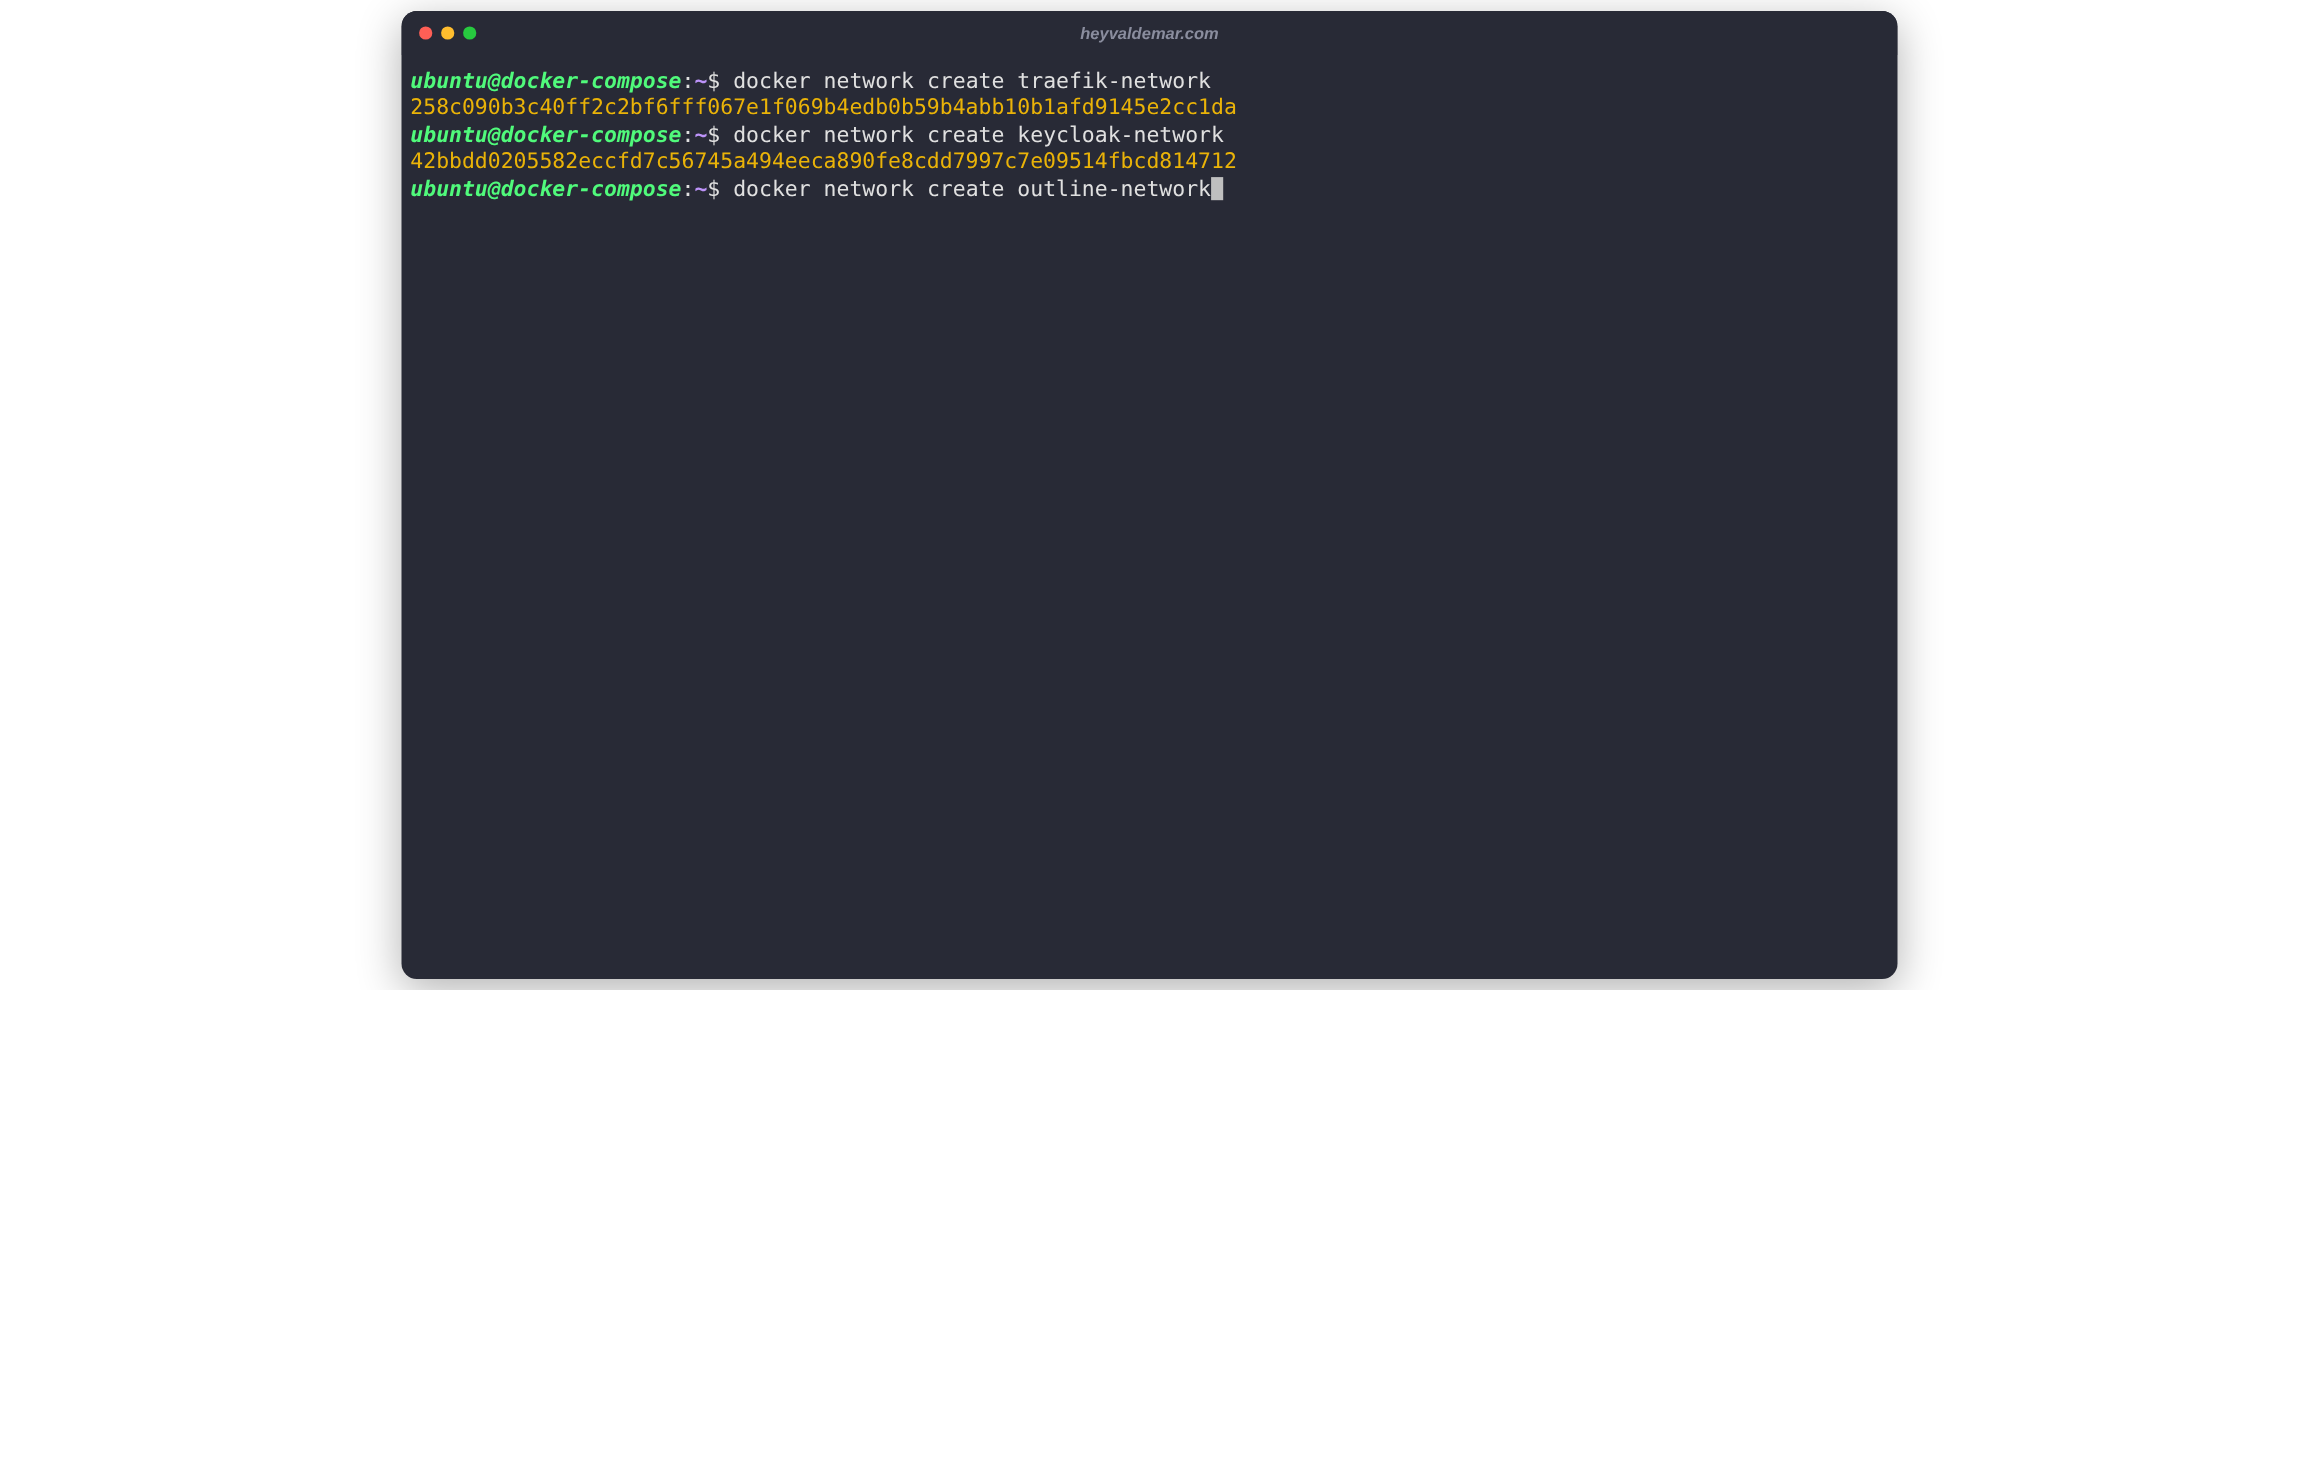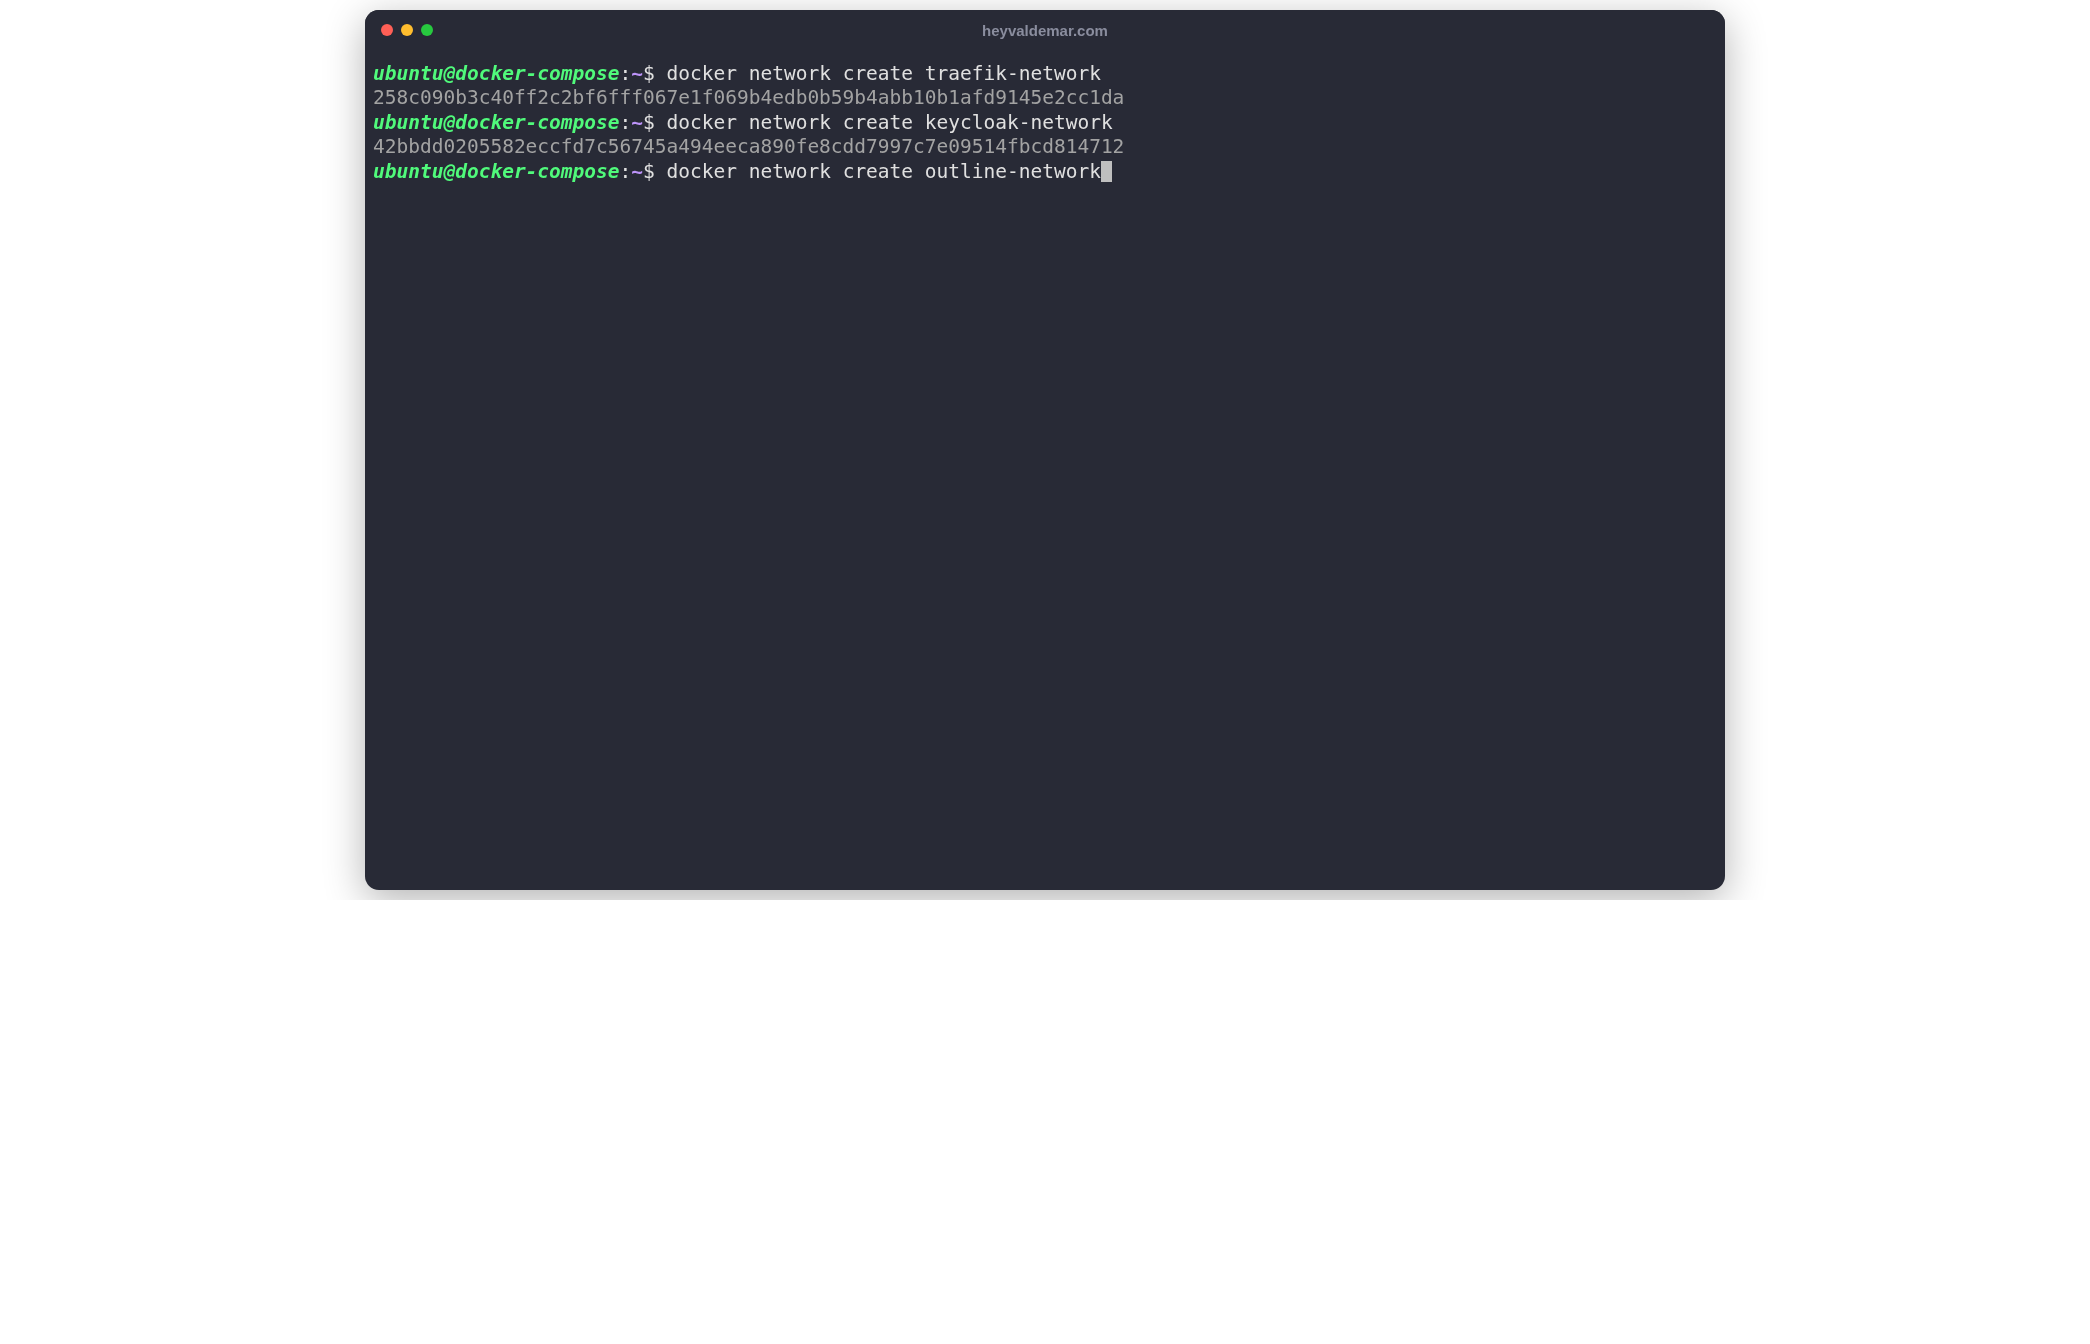--- a/index.html
+++ b/index.html
@@ -25,20 +25,21 @@
       display: flex;
       flex-direction: column;
     }
     .title-bar {
       height: 40px;
       background: #282a36;
       display: flex;
       align-items: center;
       padding: 0 16px;
       position: relative;
+      font-style: italic;
     }
     .traffic-lights {
       display: flex;
       gap: 8px;
     }
     .light {
       width: 12px;
       height: 12px;
       border-radius: 50%;
     }
@@ -78,21 +79,21 @@
       color: #bd93f9;
       font-weight: bold;
     }
     .dollar {
       color: #e0e0e0;
     }
     .command {
       color: #e0e0e0;
     }
     .output {
-      color: #a3a3a3;
+      color: #eab308;
     }
     .cursor {
       display: inline-block;
       width: 11px;
       height: 21px;
       background: #bfbfbf;
       vertical-align: text-bottom;
       margin-bottom: 1px;
     }
   </style>

